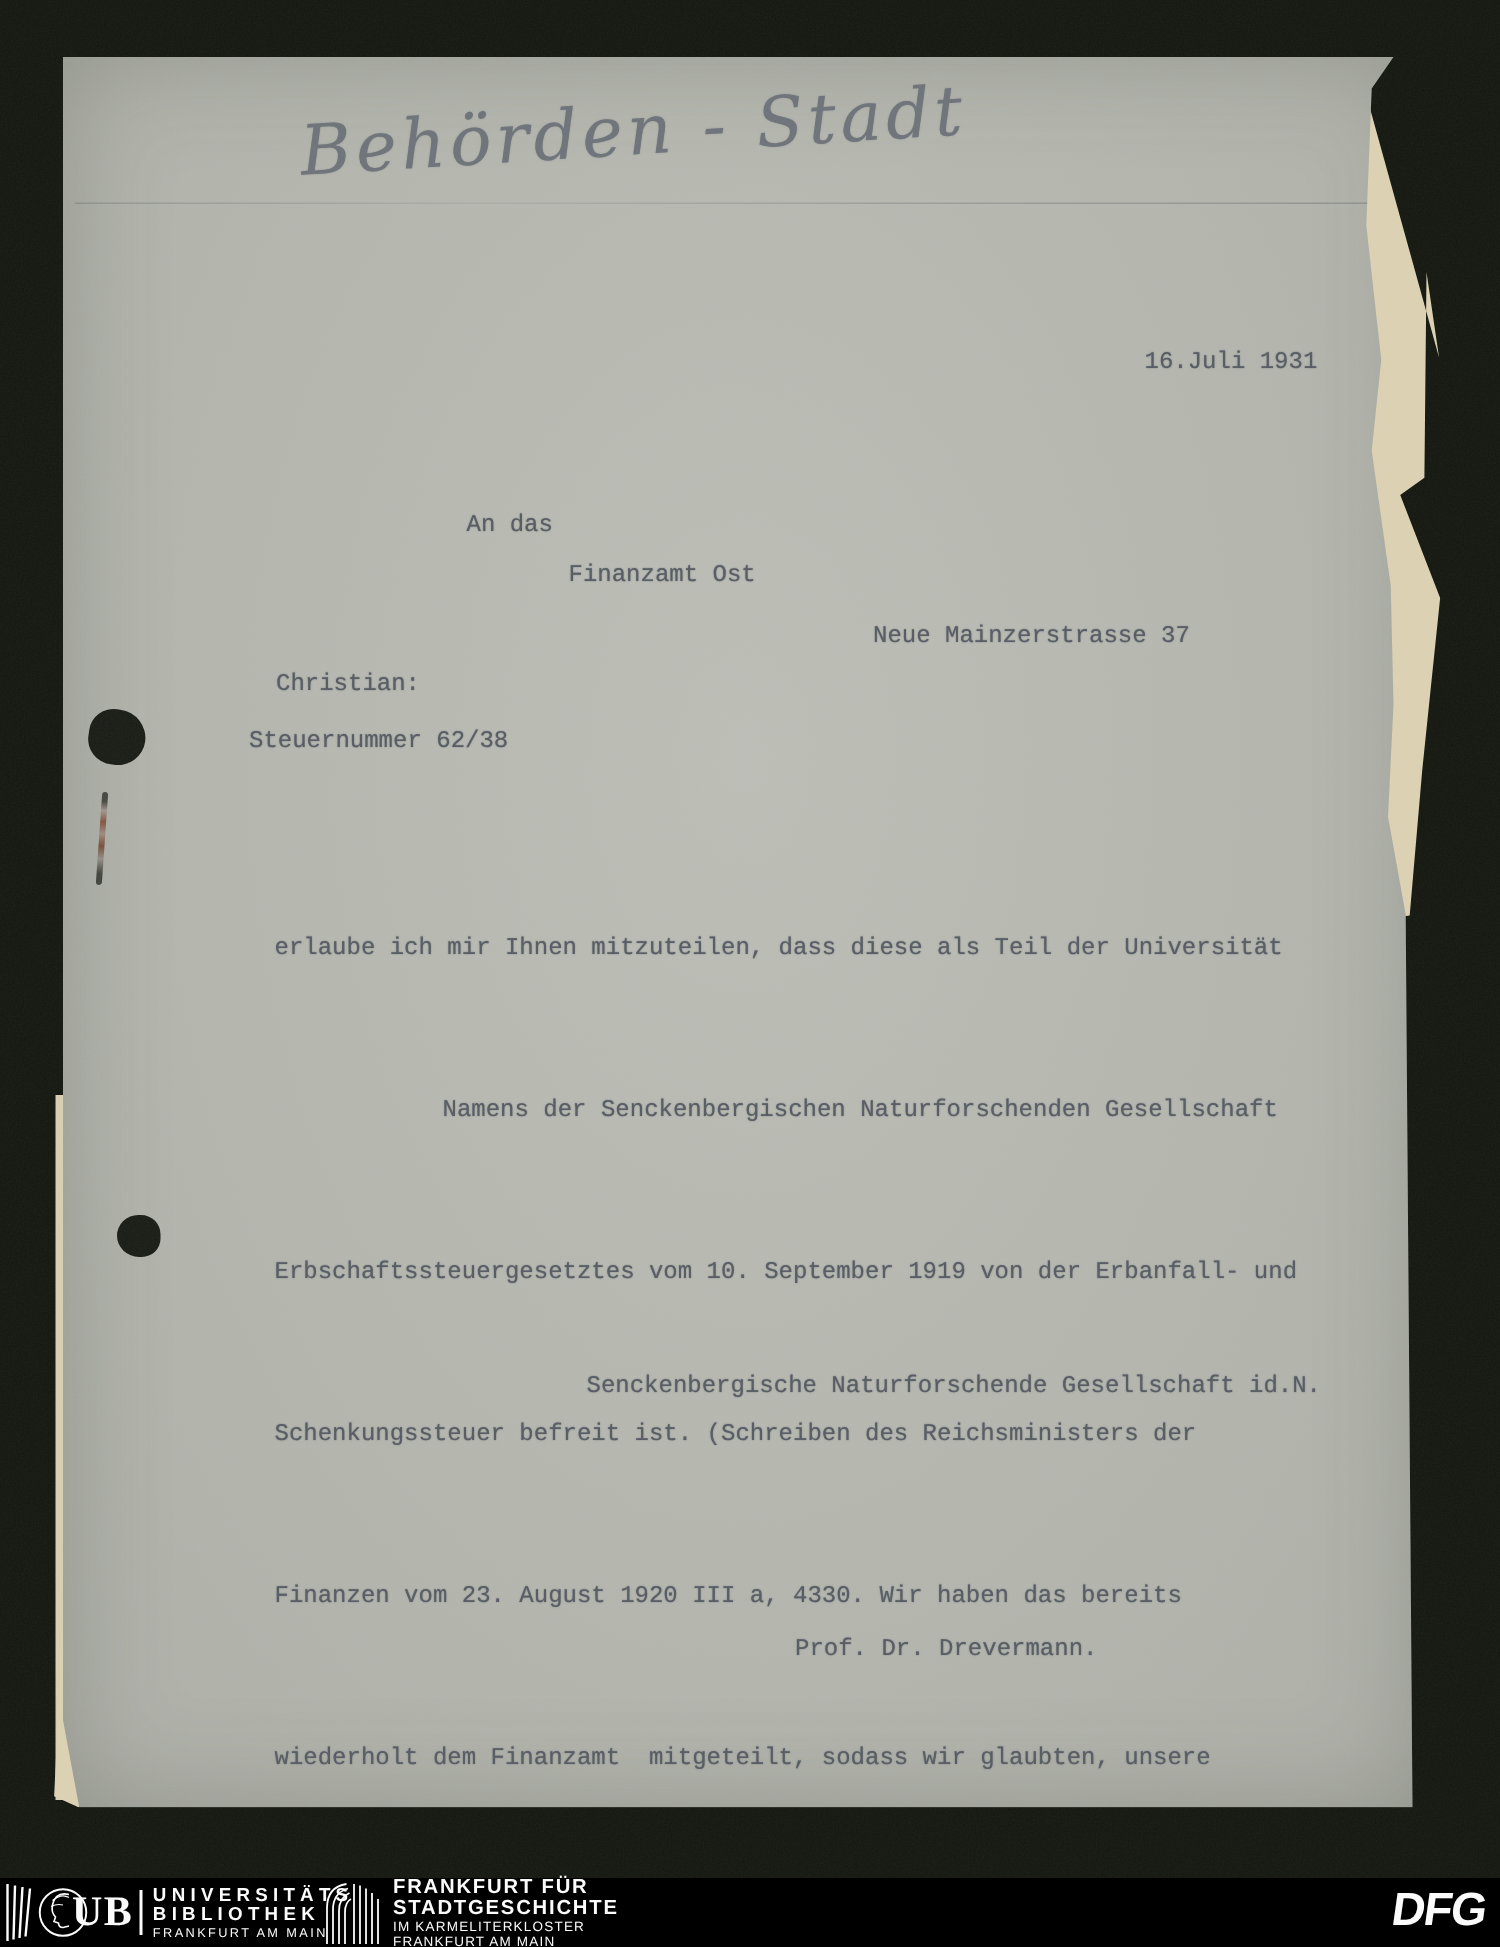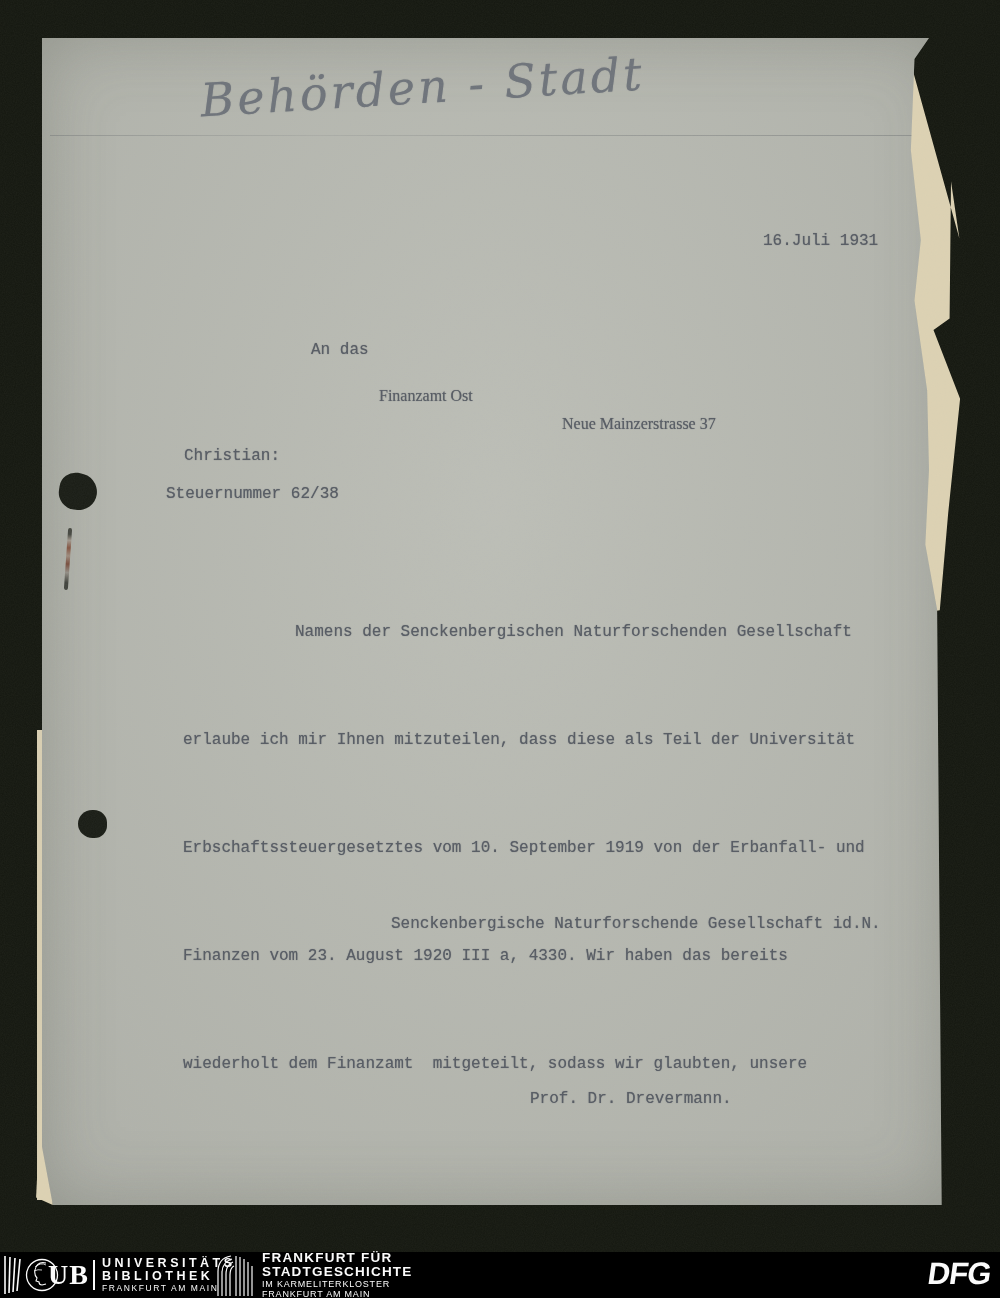--- a/index.html
+++ b/index.html
@@ -51,22 +51,22 @@
 
   .typed{
     position:absolute;
     font-family:"Liberation Mono","DejaVu Sans Mono",monospace;
     font-size:16px;line-height:36px;color:#565b63;
     white-space:pre;
     text-shadow:0 0 1px rgba(86,91,99,.75);
   }
   .t-date{left:721px;top:185px;}
   .t-an{left:246px;top:294px;margin-left:23px;}
-  .t-amt{left:337px;top:340px;font-family:Liberation Serif, serif;}
-  .t-strasse{left:520px;top:368px;font-family:Liberation Serif, serif;}
+  .t-amt{left:337px;top:327px;}
+  .t-strasse{left:540px;top:368px;}
   .t-betrifft{left:142px;top:400px;}
   .t-steuernr{left:124px;top:438px;}
   .t-body{left:141px;top:504px;}
   .t-body .line{height:36px;}
   .t-body .line.indent{padding-left:112px;}
   .t-closing{left:349px;top:868px;}
   .t-signature{left:488px;top:1043px;}
 
   .hole{position:absolute;background:#191c15;border-radius:50%;}
   .hole-1{left:17px;top:435px;width:38px;height:37px;transform:rotate(8deg);border-radius:46% 54% 52% 48%;}
@@ -131,23 +131,24 @@
     <div class="typed t-date">16.Juli 1931</div>
 
     <div class="typed t-an">An das</div>
     <div class="typed t-amt">Finanzamt Ost</div>
     <div class="typed t-strasse">Neue Mainzerstrasse 37</div>
 
     <div class="typed t-betrifft">Christian:</div>
     <div class="typed t-steuernr">Steuernummer 62/38</div>
 
     <div class="typed t-body">
+      <div class="line">erlaube ich mir Ihnen mitzuteilen, dass diese als Teil der Universität</div>
       <div class="line indent">Namens der Senckenbergischen Naturforschenden Gesellschaft</div>
-      <div class="line">erlaube ich mir Ihnen mitzuteilen, dass diese als Teil der Universität</div>
       <div class="line">Erbschaftssteuergesetztes vom 10. September 1919 von der Erbanfall- und</div>
+      <div class="line">Schenkungssteuer befreit ist. (Schreiben des Reichsministers der</div>
       <div class="line">Finanzen vom 23. August 1920 III a, 4330. Wir haben das bereits</div>
       <div class="line">wiederholt dem Finanzamt  mitgeteilt, sodass wir glaubten, unsere</div>
       
       
       
     </div>
 
     <div class="typed t-closing">Senckenbergische Naturforschende Gesellschaft id.N.</div>
     <div class="typed t-signature">Prof. Dr. Drevermann.</div>
 

